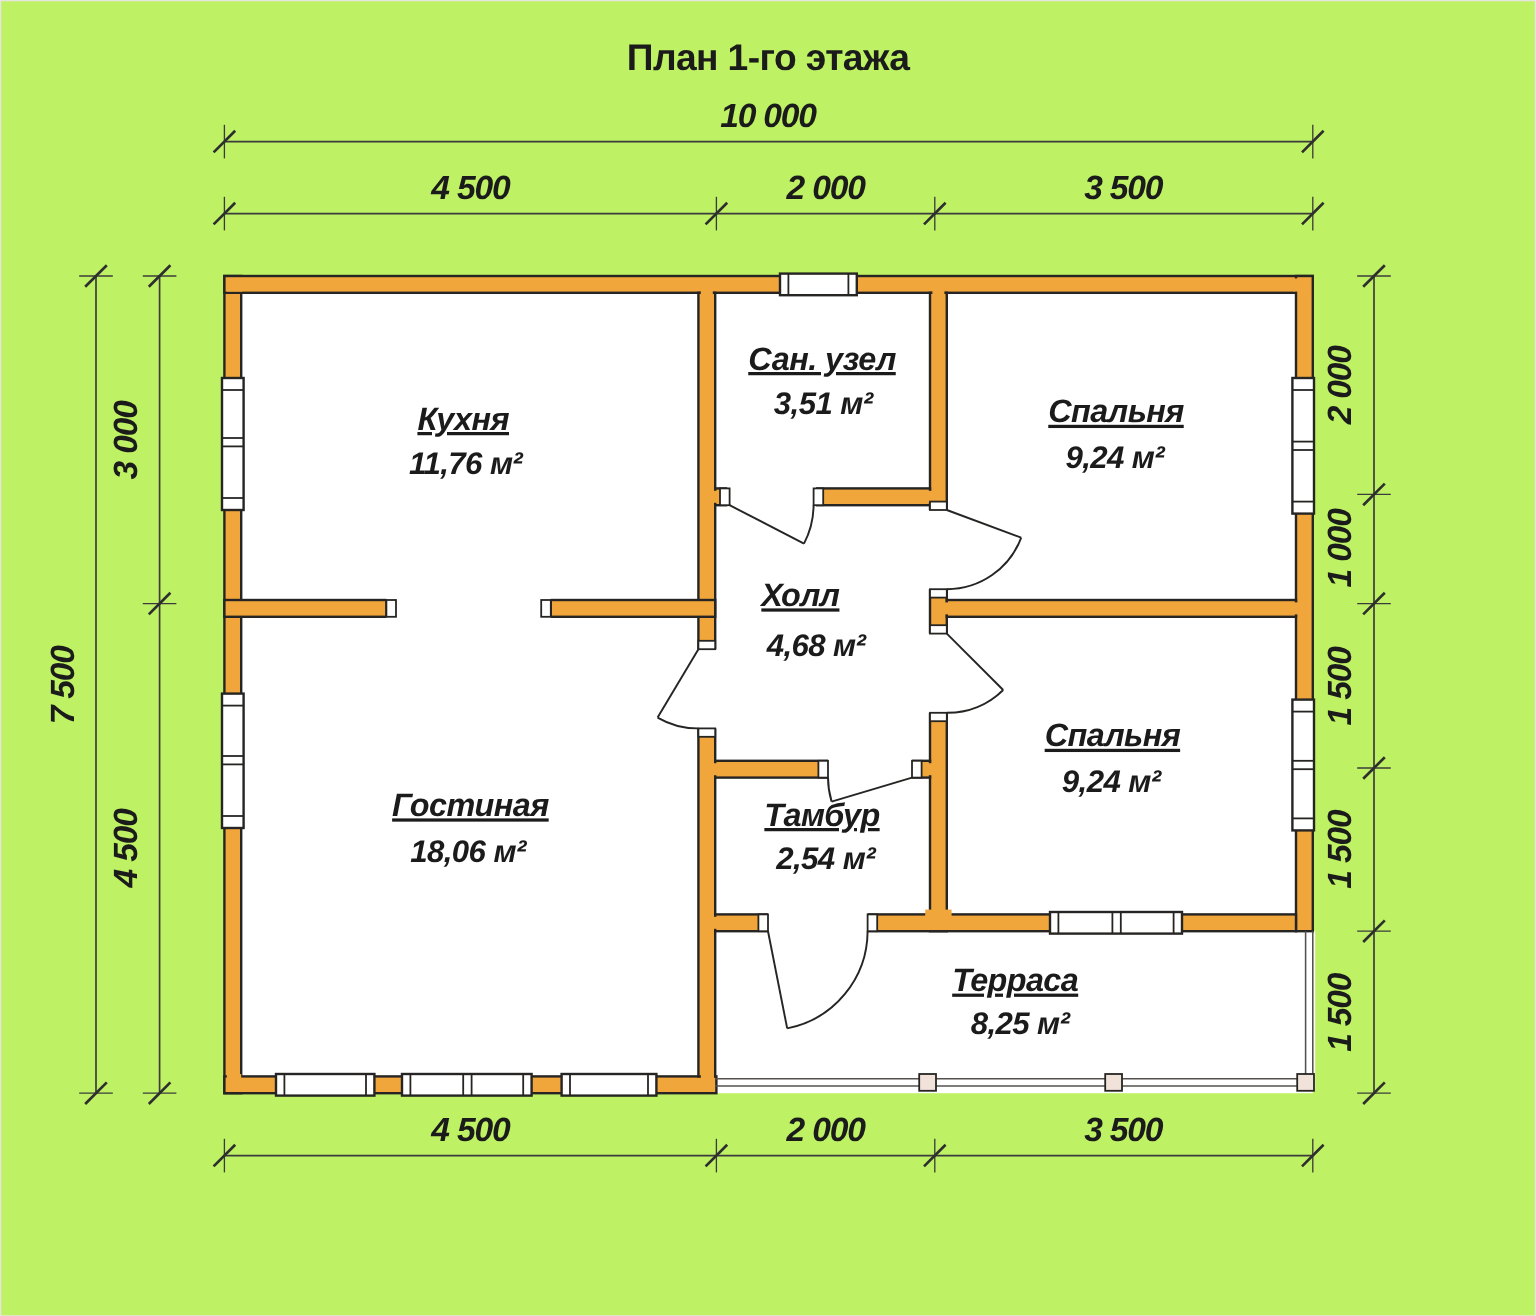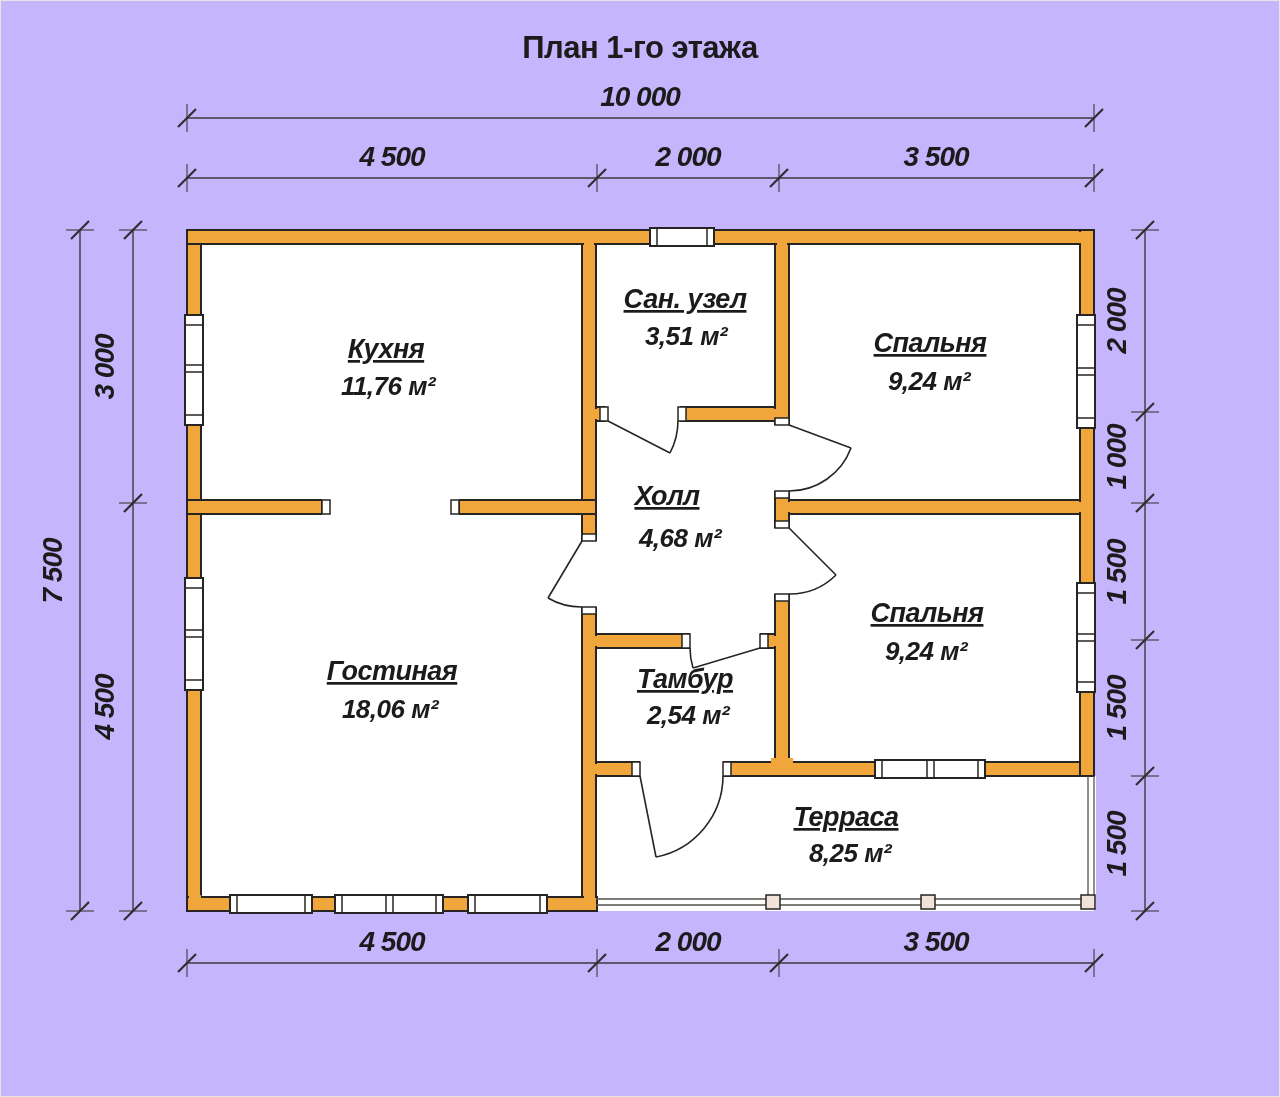--- a/index.html
+++ b/index.html
@@ -1,16 +1,16 @@
 <!DOCTYPE html>
 <html><head>
 <meta charset="utf-8">
 <style>
   html,body{margin:0;padding:0;background:#FBFAF7;}
-  .canvas{position:relative;width:1280px;height:1097px;background:#c4b5fd;
+  .canvas{position:relative;width:1280px;height:1097px;background:#bef264;
           box-shadow:inset 0 0 0 1px #E7E5E1;overflow:hidden;
           font-family:"Liberation Sans",sans-serif;}
   svg{display:block;}
   .wall{fill:#F0A63A;stroke:#262523;stroke-width:2;}
   .patch{fill:#F0A63A;stroke:none;}
   .floor{fill:#FFFFFF;stroke:none;}
   .punch{fill:#FFFFFF;stroke:none;}
   .jamb{fill:#FFFFFF;stroke:#262523;stroke-width:1.5;}
   .win{fill:#FFFFFF;stroke:#262523;stroke-width:2;}
   .mull{stroke:#262523;stroke-width:1.5;}

